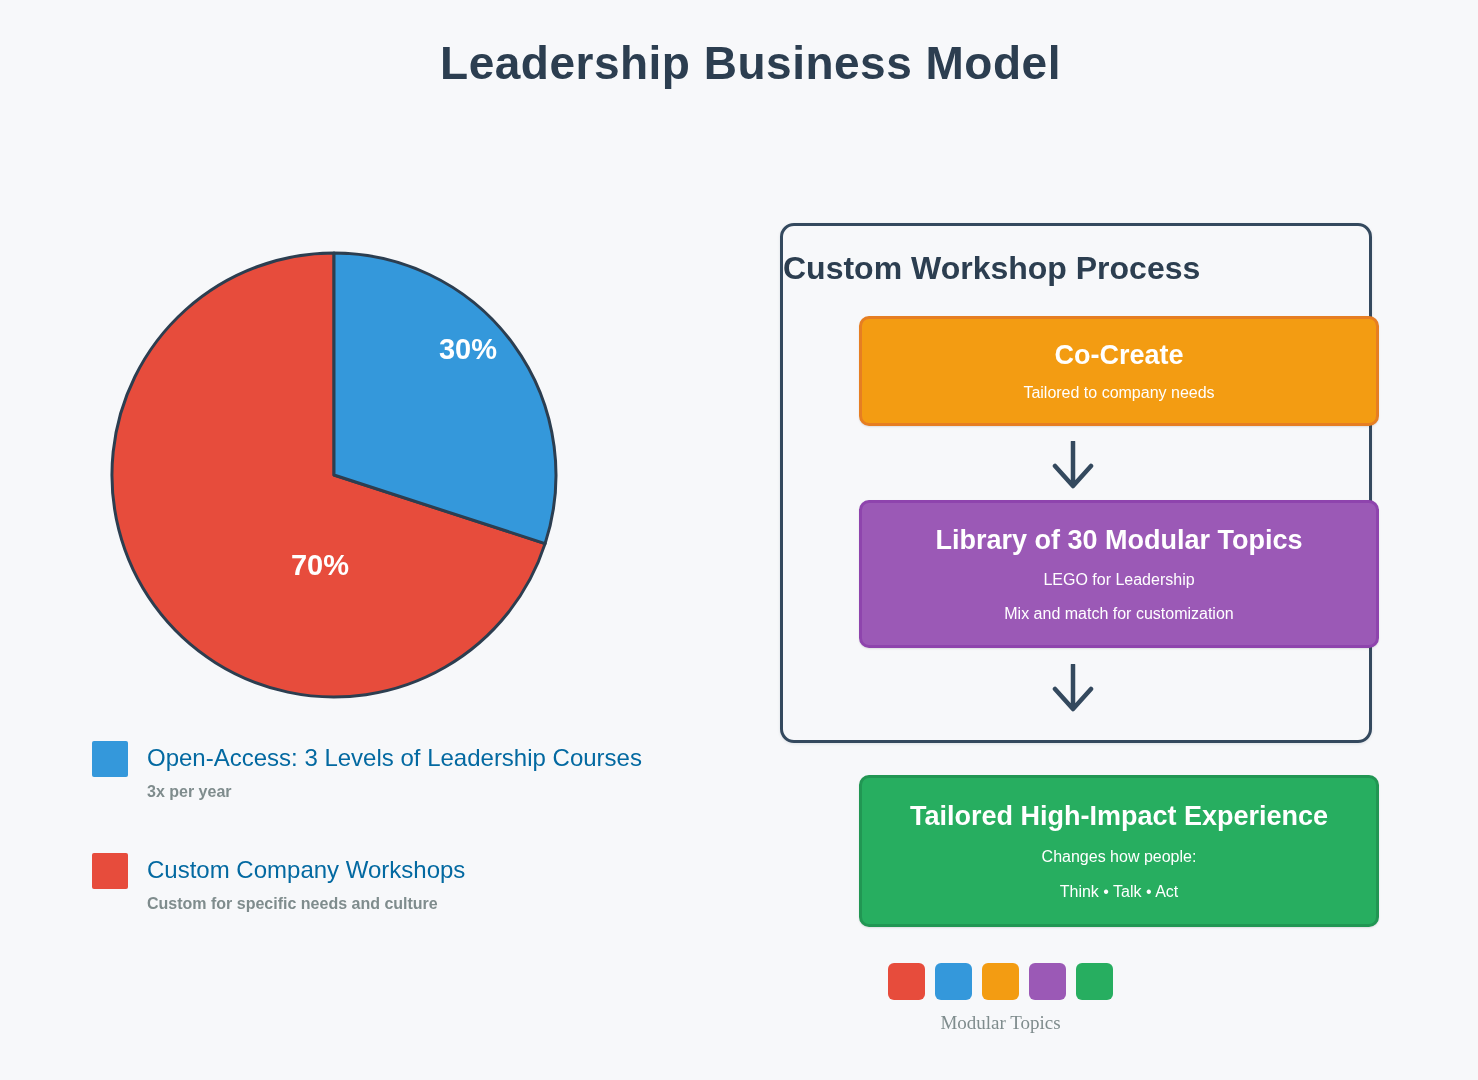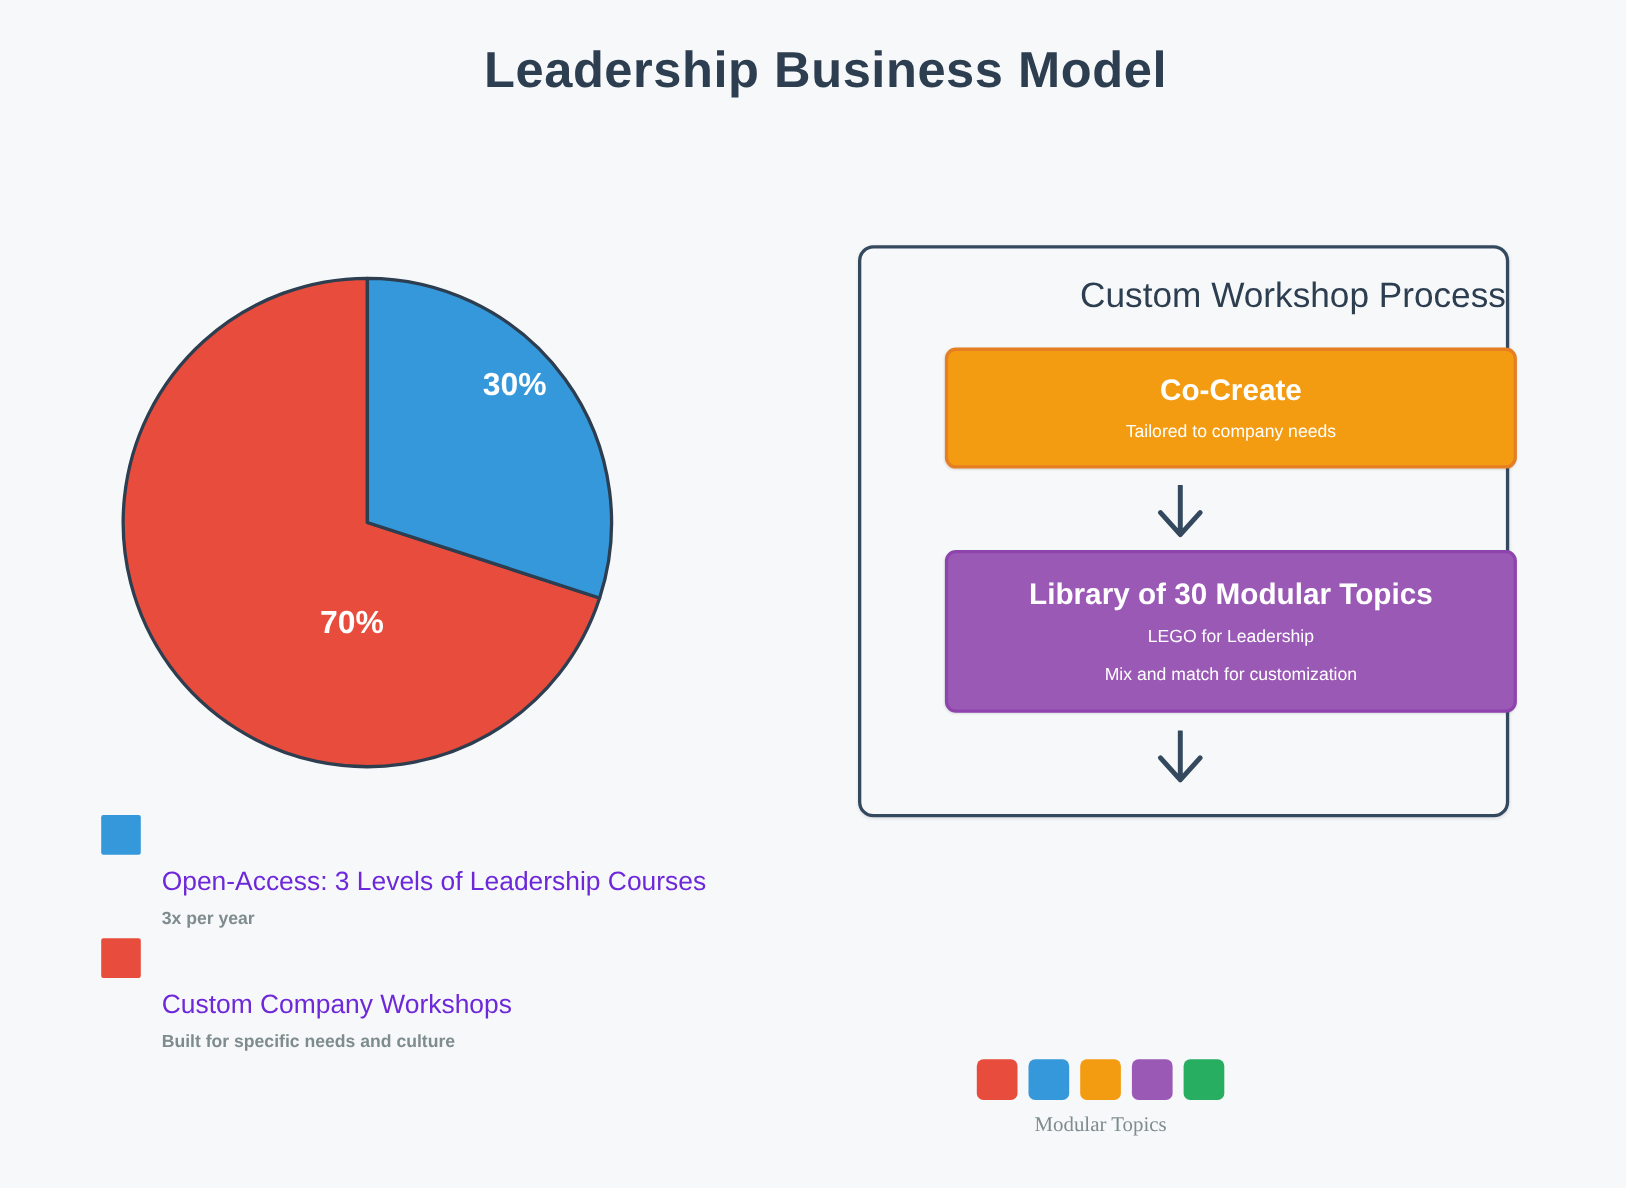--- a/index.html
+++ b/index.html
@@ -27,35 +27,35 @@
 
   .legend { position: absolute; left: 92px; top: 741px; width: 620px; }
   .legend-item { position: absolute; left: 0; }
   .legend-item.second { top: 112px; }
   .legend-swatch {
     position: absolute; left: 0; top: 0;
     width: 36px; height: 36px;
     border-radius: 2px;
   }
   .legend-text { position: absolute; left: 55px; top: 2px; width: 560px; }
-  .legend-main { font-size: 24px; color: #6d28d9; line-height: 1.25; white-space: nowrap; margin-top: 44px; }
+  .legend-main { font-size: 24px; color: #0369a1; line-height: 1.25; white-space: nowrap; }
   .legend-sub { font-size: 16px; color: #7f8c8d; margin-top: 10px; white-space: nowrap; font-weight: bold; }
 
   .panel {
     position: absolute;
     left: 780px; top: 223px;
     width: 592px; height: 520px;
     border: 3px solid #34495e;
     border-radius: 14px;
     box-shadow: 0 1px 3px rgba(44,62,80,0.12);
   }
   .panel-title {
     position: absolute; left: 0; right: 0; top: 24px;
-    text-align: right;
-    font-size: 32px; font-weight: normal;
+    text-align: left;
+    font-size: 32px; font-weight: bold;
     color: #2c3e50;
   }
   .step-box {
     position: absolute;
     left: 815px;
     width: 520px;
     border-radius: 10px;
     display: flex;
     flex-direction: column;
     align-items: center;
@@ -117,21 +117,21 @@
       <div class="legend-swatch" style="background-color: rgb(52, 152, 219);"></div>
       <div class="legend-text">
         <div class="legend-main">Open-Access: 3 Levels of Leadership Courses</div>
         <div class="legend-sub">3x per year</div>
       </div>
     </div>
     <div class="legend-item second">
       <div class="legend-swatch" style="background-color: rgb(231, 76, 60);"></div>
       <div class="legend-text">
         <div class="legend-main">Custom Company Workshops</div>
-        <div class="legend-sub">Built for specific needs and culture</div>
+        <div class="legend-sub">Custom for specific needs and culture</div>
       </div>
     </div>
   </div>
 
   <div class="panel" style="border-color: rgb(52, 73, 94);">
     <div class="panel-title">Custom Workshop Process</div>
   </div>
 
   <div class="step-box box-cocreate" style="border: 3px solid rgb(230, 126, 34); background-color: rgb(243, 156, 18);">
     <div class="step-title">Co-Create</div>
@@ -145,20 +145,25 @@
   <div class="step-box box-library" style="border: 3px solid rgb(142, 68, 173); background-color: rgb(155, 89, 182);">
     <div class="step-title">Library of 30 Modular Topics</div>
     <div class="step-line">LEGO for Leadership</div>
     <div class="step-line">Mix and match for customization</div>
   </div>
 
   <svg class="arrow arrow-2" viewBox="0 0 44 50">
     <path d="M22,1 L22,44 M4,25 L22,45 L40,25" fill="none" stroke="#34495e" stroke-width="4.5" stroke-linecap="round" stroke-linejoin="round"></path>
   </svg>
 
+  <div class="step-box box-outcome" style="border: 3px solid rgb(33, 150, 83); background-color: rgb(39, 174, 96);">
+    <div class="step-title">Tailored High-Impact Experience</div>
+    <div class="step-line">Changes how people:</div>
+    <div class="step-line">Think • Talk • Act</div>
+  </div>
 
   <div class="swatch-row">
     <div class="topic-swatch ts-0" style="background-color: rgb(231, 76, 60);"></div>
     <div class="topic-swatch ts-1" style="background-color: rgb(52, 152, 219);"></div>
     <div class="topic-swatch ts-2" style="background-color: rgb(243, 156, 18);"></div>
     <div class="topic-swatch ts-3" style="background-color: rgb(155, 89, 182);"></div>
     <div class="topic-swatch ts-4" style="background-color: rgb(39, 174, 96);"></div>
   </div>
   <div class="swatch-caption">Modular Topics</div>
 

